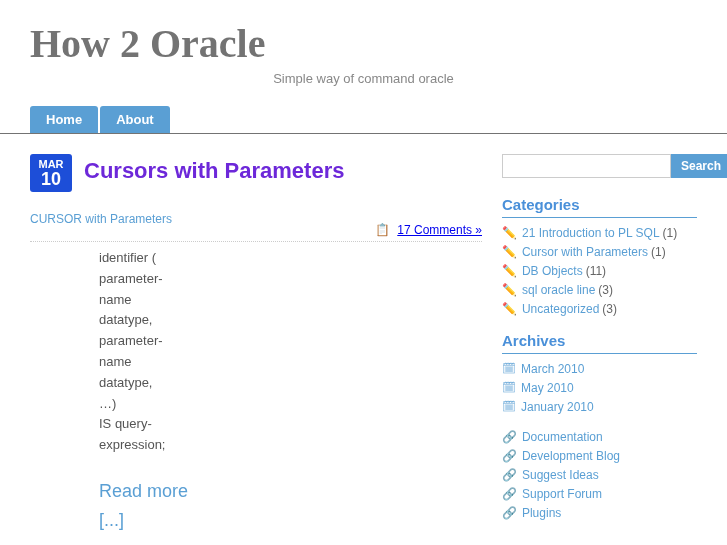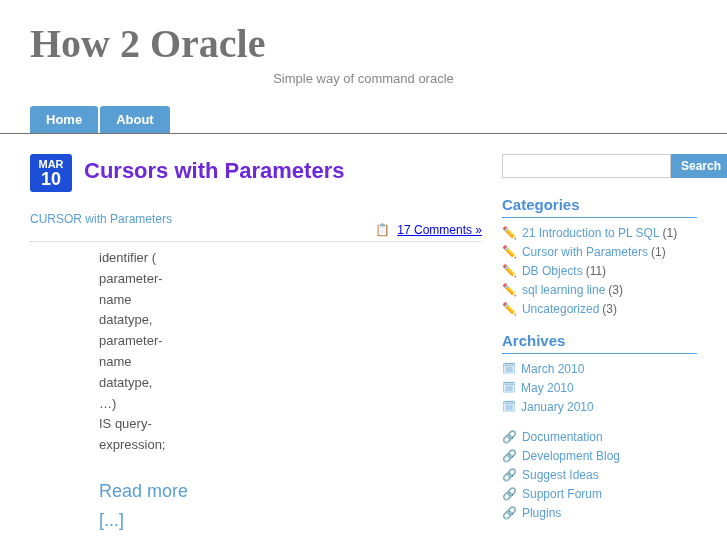--- a/index.html
+++ b/index.html
@@ -167,21 +167,21 @@
           <a href="#" class="sidebar-item-link">Cursor with Parameters</a>
           <span class="sidebar-item-count">(1)</span>
         </div>
         <div class="sidebar-item">
           <span class="sidebar-item-icon">✏️</span>
           <a href="#" class="sidebar-item-link">DB Objects</a>
           <span class="sidebar-item-count">(11)</span>
         </div>
         <div class="sidebar-item">
           <span class="sidebar-item-icon">✏️</span>
-          <a href="#" class="sidebar-item-link">sql learning line</a>
+          <a href="#" class="sidebar-item-link">sql oracle line</a>
           <span class="sidebar-item-count">(3)</span>
         </div>
         <div class="sidebar-item">
           <span class="sidebar-item-icon">✏️</span>
           <a href="#" class="sidebar-item-link">Uncategorized</a>
           <span class="sidebar-item-count">(3)</span>
         </div>
       </div>
 
       <div class="sidebar-section">

